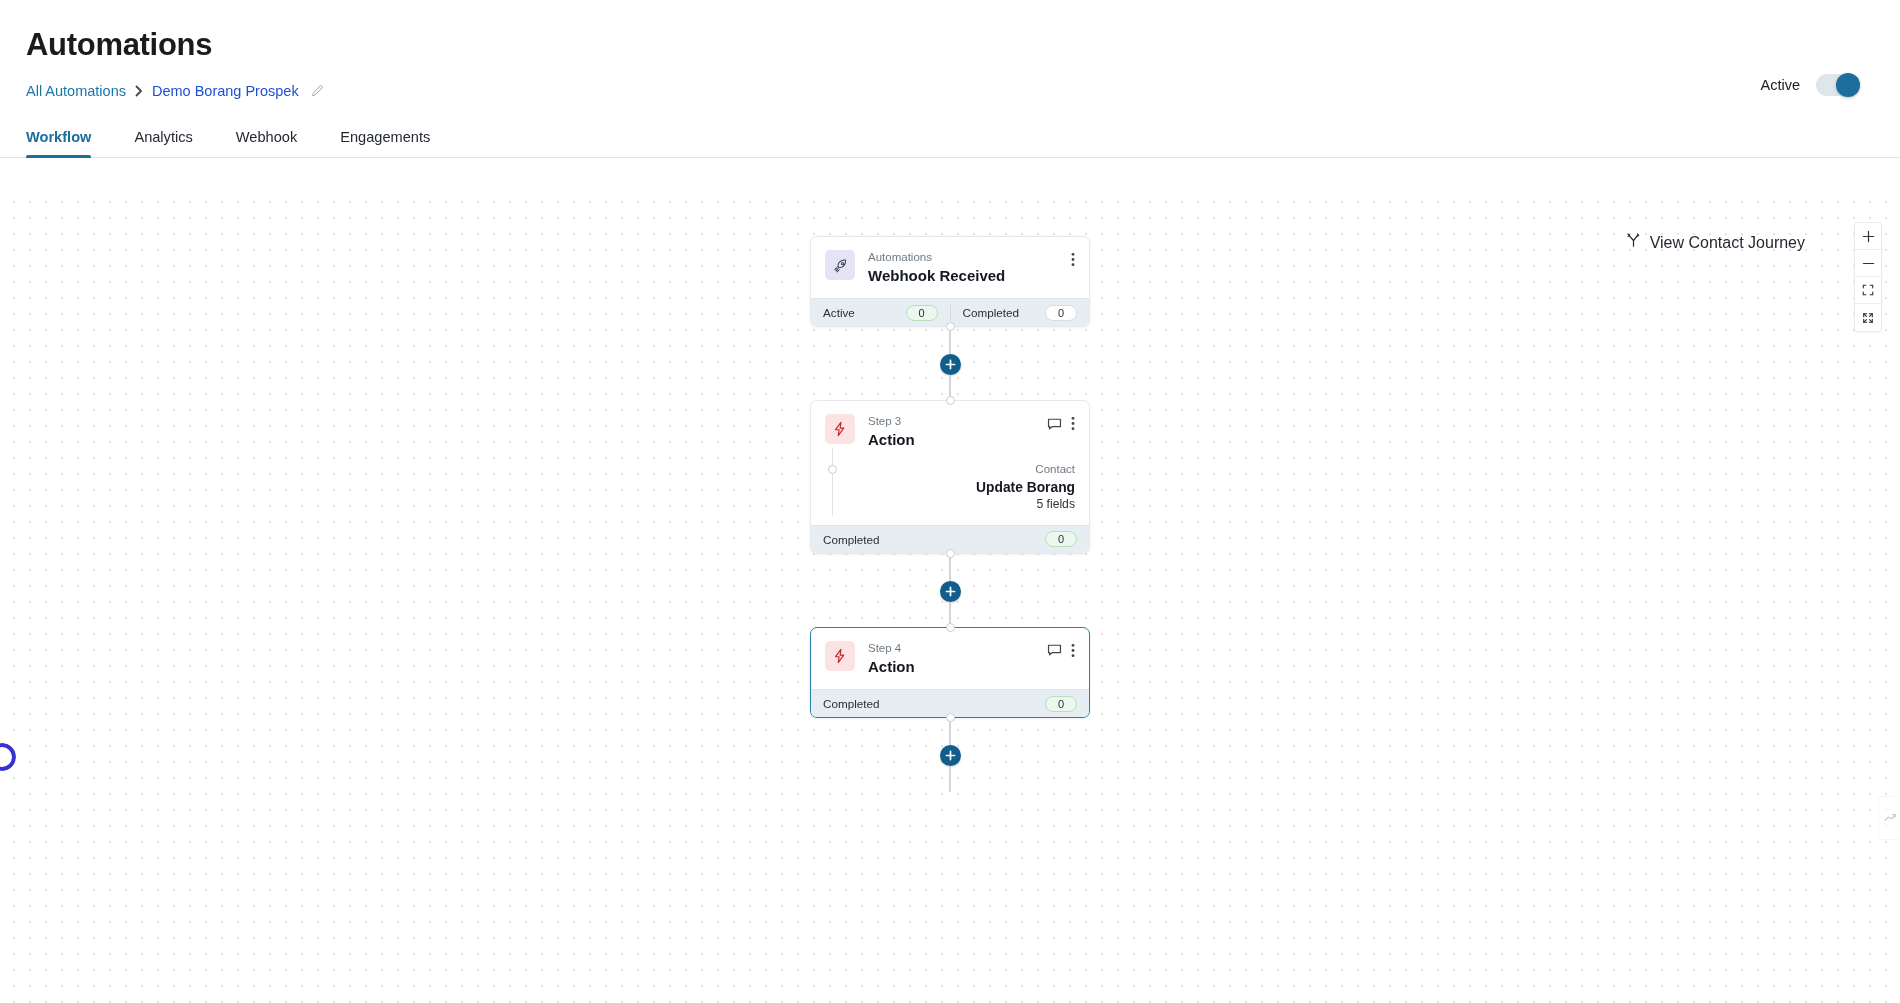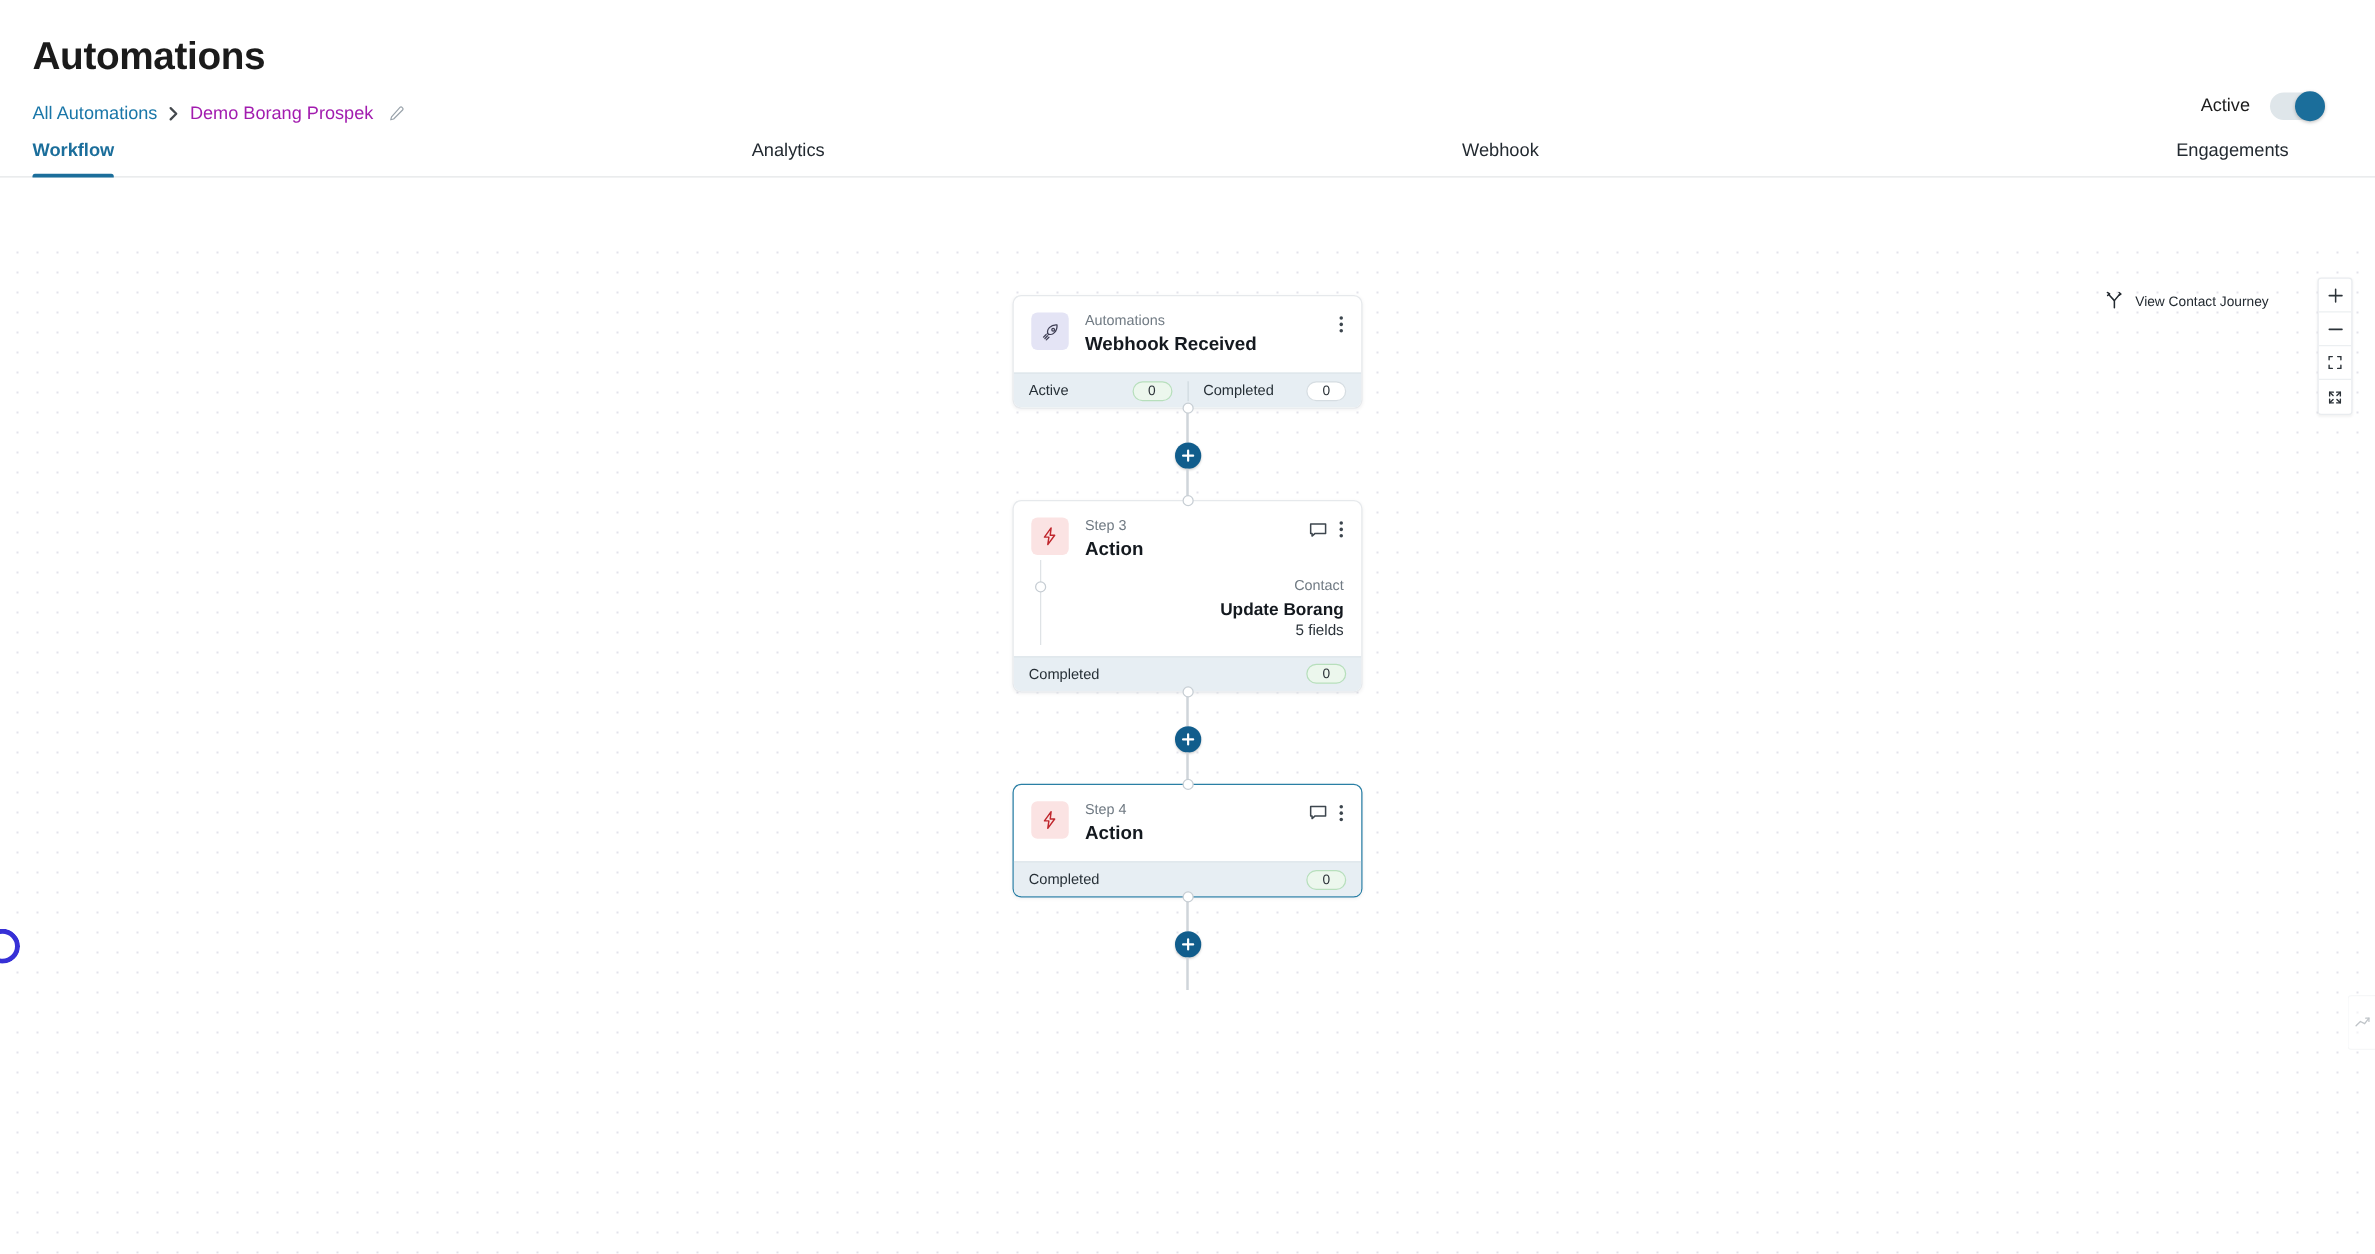--- a/index.html
+++ b/index.html
@@ -15,43 +15,43 @@
   .page-title {
     font-size: 31px; font-weight: 700; color: #1b1b1b;
     letter-spacing: -0.3px; line-height: 1.2;
   }
   .breadcrumb {
     display: flex; align-items: center; gap: 9px;
     margin-top: 20px; font-size: 14.5px;
   }
   .crumb-link { color: #1976a8; cursor: pointer; text-align: right; }
   .crumb-sep { color: #43484d; font-size: 13px; display: flex; align-items: center; }
-  .crumb-current { color: #a21caf; }
+  .crumb-current { color: #1d4ed8; }
   .edit-icon { display: inline-flex; align-items: center; margin-left: 2px; cursor: pointer; }
 
   .active-toggle-wrap {
     position: absolute; right: 40px; top: 74px;
     display: flex; align-items: center; gap: 16px;
   }
   .active-label { font-size: 14.5px; color: #1b1b1b; }
   .toggle {
     width: 44px; height: 22px; border-radius: 11px;
     background: #dfe6ea; position: relative; cursor: pointer;
   }
   .toggle .knob {
     position: absolute; right: 0; top: -1px;
     width: 24px; height: 24px; border-radius: 50%;
     background: #1b6e9b;
     box-shadow: 0 1px 3px rgba(0,0,0,.25);
   }
 
   
   .tabs {
-    display: flex; gap: 0; margin-top: 14px;
-    border-bottom: 1px solid #e3e6e8; padding: 0 26px; justify-content: space-between;
+    display: flex; gap: 0; margin-top: 30px;
+    border-bottom: 1px solid #e3e6e8; padding: 0 26px;
   }
   .tab {
     font-size: 14.6px; color: #232a31; padding: 0 0 12px 0;
     margin-right: 43px; cursor: pointer; position: relative; font-weight: 400;
   }
   .tab.active { color: #1b6e9b; font-weight: 700; }
   .tab.active::after {
     content: ""; position: absolute; left: 0; right: 0; bottom: -1px;
     height: 3px; background: #1b6e9b; border-radius: 2px 2px 0 0;
   }
@@ -60,23 +60,23 @@
   .canvas {
     position: absolute; left: 0; right: 0; top: 188px; bottom: 0;
     background-color: #ffffff;
     background-image: radial-gradient(circle, #e2e2ea 1px, transparent 1.1px);
     background-size: 16px 16px;
     background-position: 6px 6px;
     overflow: hidden;
   }
 
   .journey-btn {
-    position: absolute; right: 85px; top: 45px;
+    position: absolute; right: 95px; top: 45px;
     display: flex; align-items: center; gap: 9px;
-    font-size: 11px; color: #232a31; cursor: pointer;
+    font-size: 16px; color: #232a31; cursor: pointer;
   }
 
   .zoom-controls {
     position: absolute; right: 18px; top: 34px;
     width: 28px; background: #ffffff;
     border: 1px solid #e9ecef; border-radius: 3px;
     box-shadow: 0 1px 2px rgba(0,0,0,.05);
     display: flex; flex-direction: column;
   }
   .zoom-btn {

